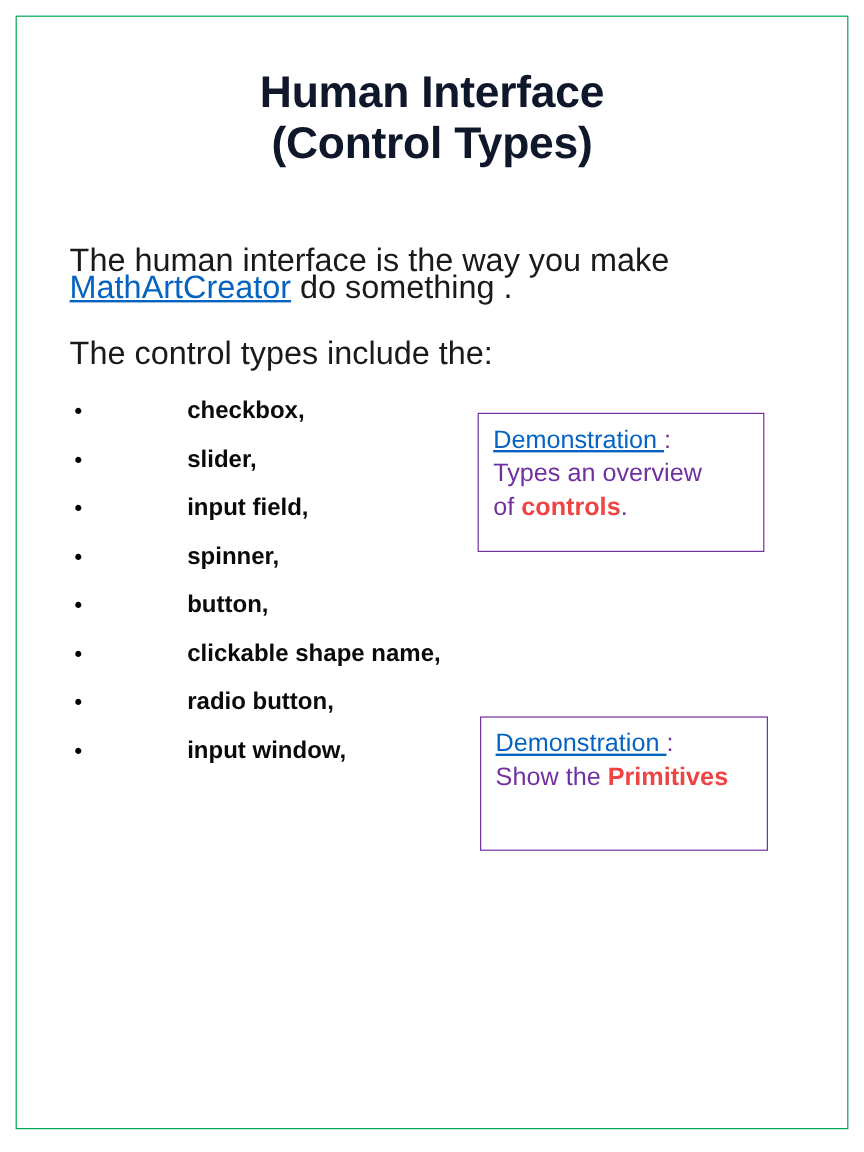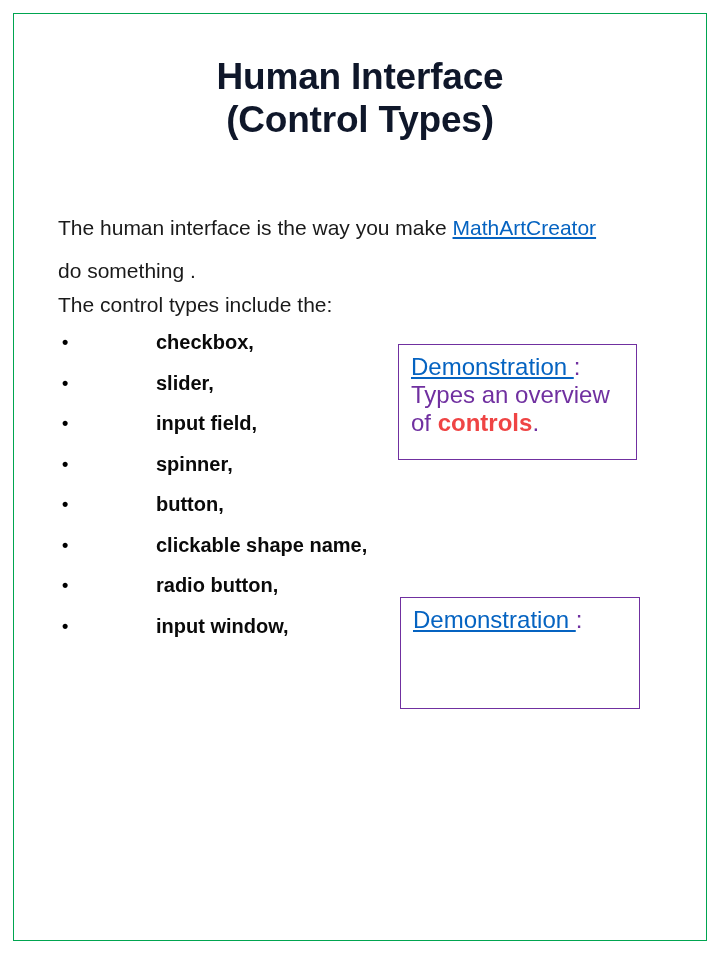--- a/index.html
+++ b/index.html
@@ -48,22 +48,22 @@
     color: #0f172a;
     letter-spacing: -0.2px;
   }
   .title-line { display: block; }
 
   
   .body-text {
     position: absolute;
     left: 58px;
     width: 560px;
-    font-size: 21px;
-    line-height: 43px;
+    font-size: 27px;
+    line-height: 22px;
     color: #1a1a1a;
   }
   .para-1 { top: 206px; }
   .para-2 { top: 283px; }
 
   .link {
     color: #0563C1;
     text-decoration: underline;
     text-underline-offset: 2px;
   }
@@ -95,21 +95,21 @@
     display: block;
     margin-left: 98px;
   }
 
   
   .callout {
     position: absolute;
     border: 1.3px solid #7030A0;
     background: #ffffff;
     box-sizing: border-box;
-    font-size: 24px;
+    font-size: 21px;
     line-height: 28px;
     color: #7030A0;
     padding: 8px 10px 8px 12px;
   }
   .callout-1 {
     left: 398px;
     top: 344px;
     width: 239px;
     height: 116px;
   }
@@ -178,15 +178,16 @@
   </div>
 
   <div class="callout callout-1">
     <span class="callout-line"><span class="link">Demonstration </span><span class="punct">:</span></span>
     <span class="callout-line">Types an overview</span>
     <span class="callout-line"><span>of </span><span class="strong">controls</span><span>.</span></span>
   </div>
 
   <div class="callout callout-2">
     <span class="callout-line"><span class="link">Demonstration </span><span class="punct">:</span></span>
+    <span class="callout-line"><span>Show the </span><span class="strong">Primitives</span></span>
   </div>
 
 </div>
 
 </body></html>

